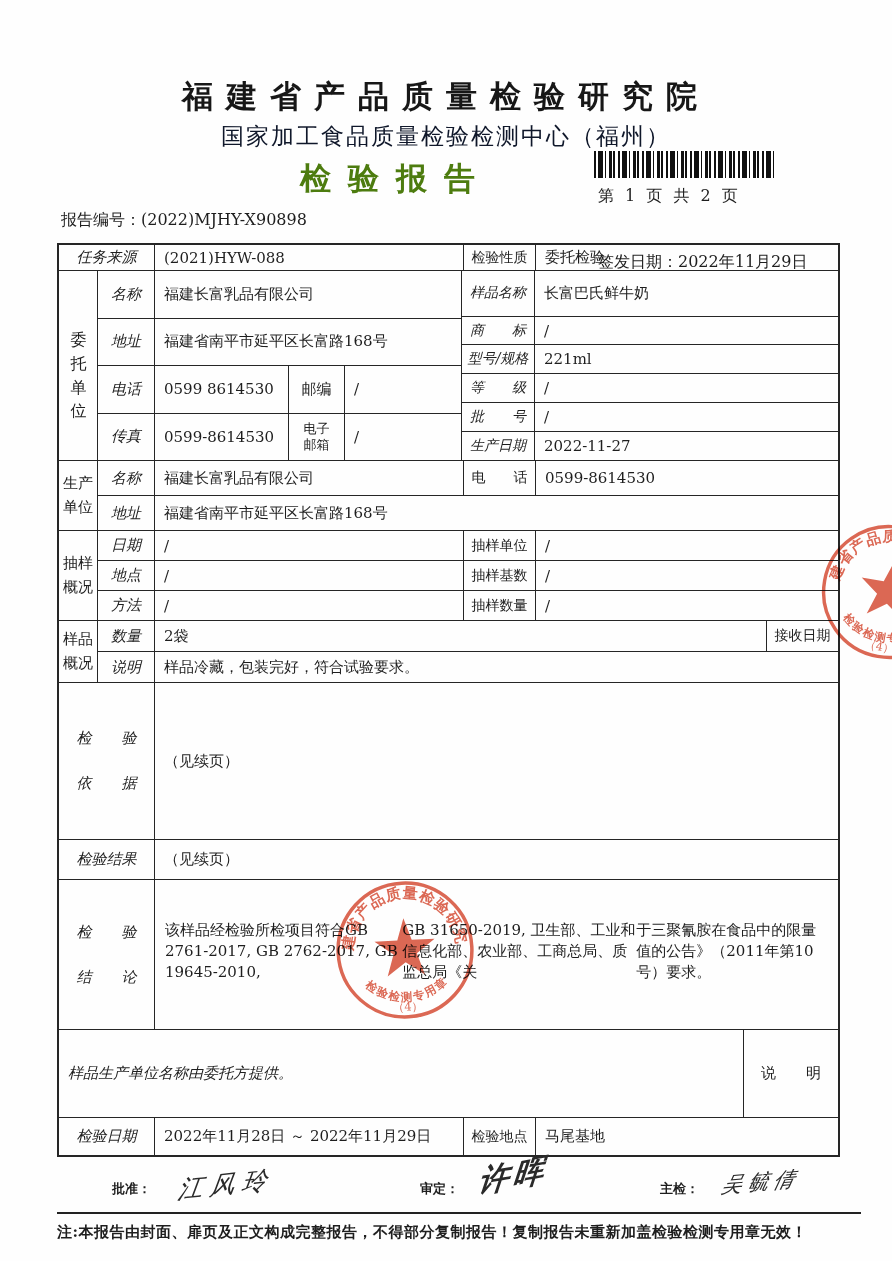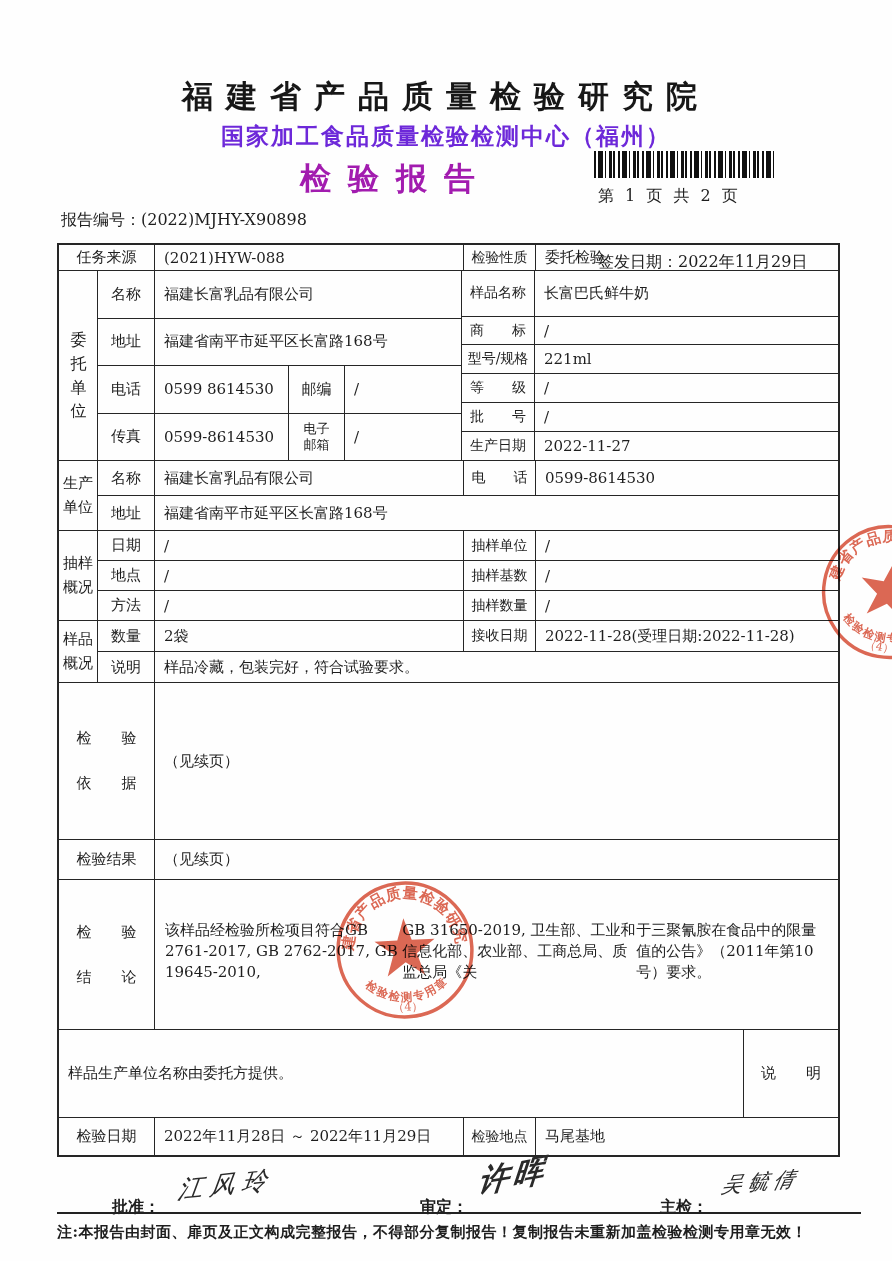--- a/index.html
+++ b/index.html
@@ -13,26 +13,26 @@
     overflow: hidden;
   }
   
   .hdr-title {
     position:absolute; top:76px; left:0; width:100%;
     text-align:center; font-size:31px; font-weight:bold; letter-spacing:13px;
     color:#171717;
   }
   .hdr-sub {
     position:absolute; top:121px; left:0; width:100%;
-    text-align:center; font-size:23px; font-weight:bold; letter-spacing:2px;
-    color:#6d28d9;
+    text-align:center; font-size:23px; font-weight:normal; letter-spacing:2px;
+    color:#0f172a;
   }
   .hdr-report {
     position:absolute; top:158px; left:300px;
-    font-size:31px; font-weight:bold; letter-spacing:17px; color:#a21caf;
+    font-size:31px; font-weight:bold; letter-spacing:17px; color:#4d7c0f;
   }
   .barcode {
     position:absolute; top:151px; left:594px; width:182px; height:27px;
     background: repeating-linear-gradient(90deg,
       #101010 0 2px, #fff 2px 4px, #101010 4px 9px, #fff 9px 11px,
       #101010 11px 12px, #fff 12px 15px, #101010 15px 18px, #fff 18px 19px,
       #101010 19px 21px, #fff 21px 24px);
   }
   .pageinfo { position:absolute; top:186px; left:598px; font-size:16px; letter-spacing:3px; }
   .repno    { position:absolute; top:210px; left:61px;  font-size:16px; }
@@ -41,21 +41,21 @@
   
   .rtable {
     position:absolute; top:243px; left:57px; width:783px;
     border:2px solid #262626;
     display:flex; flex-direction:column;
     font-size:15px;
   }
   .sec { display:flex; border-top:1px solid #262626; }
   .sec:first-child { border-top:none; }
   .cell { display:flex; align-items:center; border-left:1px solid #262626; overflow:hidden; }
-  .sec > .cell:first-child, .subrow > .cell:first-child { border-left:none; }
+  .sec > .cell:first-child, .subrow > .cell:first-child { border-left:none;font-style:italic; }
   .lab { justify-content:center; text-align:center; }
   .val { padding-left:9px; }
   .w95 { width:95px; flex:none; }
   .wfl { width:56px; flex:none; }
   .wrl { width:72px; flex:none; font-size:14px; }
   .wrv { width:303px; flex:none;text-align:center; }
   .w134 { width:134px; flex:none; }
   .grow { flex:1; }
   .col { display:flex; flex-direction:column; }
   .subrow { display:flex; border-top:1px solid #262626; flex:1; }
@@ -63,21 +63,21 @@
   .c-group { width:38px; flex:none; display:flex; align-items:center; justify-content:center;
              text-align:center; line-height:1.55; padding:2px; }
   .vert-label { writing-mode:vertical-rl; text-orientation:upright; letter-spacing:24px;
                 font-size:16px; }
   .small2 { font-size:13px; line-height:1.25; text-align:center; }
   .biglab { flex-direction:column; justify-content:center; }
   .biglab .l2gap { margin-top:26px; }
   .concl-cell { flex-direction:row; align-items:flex-start; justify-content:flex-start;
                 padding:40px 12px 0 10px; line-height:21px; }
   
-  .sig-label { position:absolute; font-size:16px; font-weight:bold;margin-top:17px; }
+  .sig-label { position:absolute; font-size:13px; font-weight:bold; }
   .sig { position:absolute; font-family:"DejaVu Sans","Liberation Sans",sans-serif;
          font-style:italic; color:#2a2a2a; white-space:nowrap; }
   .sig1 { top:1168px; left:178px; font-size:25px; letter-spacing:7px; transform:rotate(-6deg) skewX(-14deg); }
   .sig2 { top:1155px; left:478px; font-size:31px; letter-spacing:4px; transform:rotate(-10deg) skewX(-16deg); font-weight:bold; }
   .sig3 { top:1168px; left:722px; font-size:21px; letter-spacing:5px; transform:rotate(-5deg) skewX(-18deg); }
   .sepline { position:absolute; top:1212px; left:57px; width:804px; border-top:2px solid #222; }
   .note { position:absolute; top:1223px; left:57px; font-size:15px; font-weight:bold; letter-spacing:0.5px; }
   
   .stamp { position:absolute; mix-blend-mode:multiply; opacity:0.82; pointer-events:none; }
   .stamp-main { top:862px; left:317px; width:176px; height:176px; transform:rotate(-3deg); }
@@ -208,21 +208,20 @@
       </div>
     </div>
 
     <div class="sec" style="height:62px">
       <div class="c-group">样品概况</div>
       <div class="col cell grow" style="padding:0; align-items:stretch">
         <div class="subrow">
           <div class="cell lab wfl">数量</div>
           <div class="cell val grow">2袋</div>
           <div class="cell lab wrl">接收日期</div>
-          <div class="cell val wrv">2022-11-28(受理日期:2022-11-28)</div>
         </div>
         <div class="subrow">
           <div class="cell lab wfl">说明</div>
           <div class="cell val grow">样品冷藏，包装完好，符合试验要求。</div>
         </div>
       </div>
     </div>
 
     <div class="sec" style="height:157px">
       <div class="cell lab w95 biglab">

